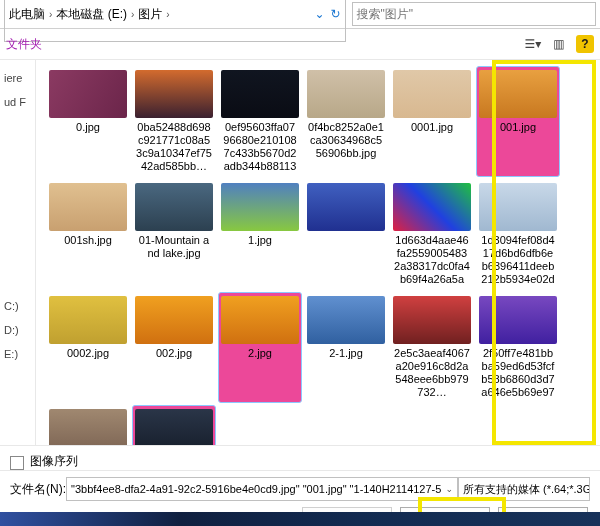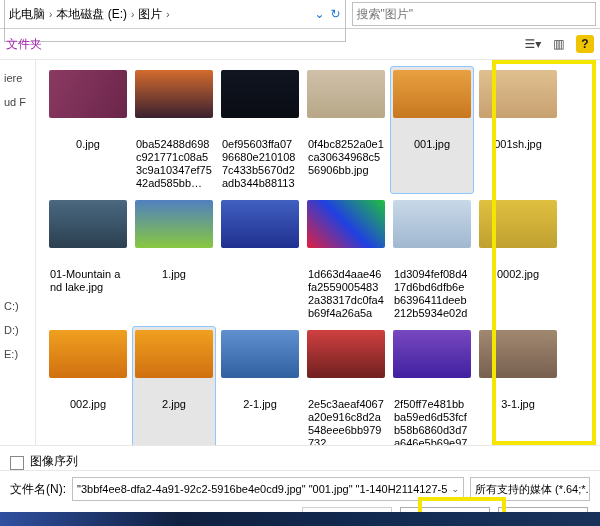--- a/index.html
+++ b/index.html
@@ -14,27 +14,27 @@
   .toolbar .right{margin-left:auto;display:flex;align-items:center;gap:8px}
   .toolbar .iconbtn{width:18px;height:18px;display:flex;align-items:center;justify-content:center;color:#444}
   .toolbar .help{width:18px;height:18px;border-radius:3px;background:#f0c400;color:#1a1a1a;display:flex;align-items:center;justify-content:center;font-weight:bold}
   .body{display:flex;height:385px}
   .sidebar{width:36px;border-right:1px solid #e8e8e8;padding:6px 2px;box-sizing:border-box}
   .sbitem{font-size:11px;color:#444;padding:6px 2px;white-space:nowrap;overflow:hidden}
   .files{flex:1;overflow:auto;padding:6px 2px 6px 10px;position:relative}
   .grid{display:flex;flex-wrap:wrap;gap:2px 2px;align-content:flex-start}
   .thumb{width:84px;display:flex;flex-direction:column;align-items:center;padding:3px;box-sizing:border-box;border:1px solid transparent;border-radius:3px}
   .thumb .pic{width:78px;height:48px;border-radius:2px}
-  .thumb .cap{font-size:11px;line-height:13px;word-break:break-all;margin-top:20px;max-height:52px;overflow:hidden}
-  .thumb.sel{background:#e5e5e5;border-color:#8cc8ff}
+  .thumb .cap{text-align:center;font-size:11px;line-height:13px;word-break:break-all;margin-top:3px;max-height:52px;overflow:hidden}
+  .thumb.sel{background:#ec4899;border-color:#8cc8ff}
   .selcol{position:absolute;top:0;right:4px;width:96px;bottom:0;border:4px solid #f4e600;pointer-events:none}
   .seqrow{height:24px;display:flex;align-items:flex-end;padding:0 10px;border-top:1px solid #e8e8e8}
   .chk{width:12px;height:12px;border:1px solid #888;margin-right:6px}
   .bottom{padding:6px 10px;display:flex;flex-direction:column;gap:6px;border-top:1px solid #e8e8e8}
-  .fnrow{display:flex;align-items:center;gap:6px;position:relative}
+  .fnrow{display:flex;align-items:center;position:relative}
   .fnlabel{white-space:nowrap}
   .combo{height:22px;border:1px solid #c0c0c0;display:flex;align-items:center;padding:0 4px;font-size:11px}
   .combo .dd{margin-left:4px;color:#555;font-size:9px}
   .filter{width:130px;overflow:hidden;white-space:nowrap}
   .btnrow{display:flex;justify-content:flex-end;gap:8px;padding-right:2px}
   .btn{height:24px;min-width:72px;border:1px solid #adadad;background:#fdfdfd;display:flex;align-items:center;justify-content:center;font-size:12px;padding:0 8px}
   .btn.import{border-color:#d0d0d0;color:#999}
   .openhl{position:absolute;border:4px solid #f4e600;pointer-events:none}
   .bottomstrip{position:absolute;left:0;right:0;bottom:0;height:14px;background:linear-gradient(90deg,#3050a0 0%,#102040 30%,#122a50 60%,#18325a 100%)}
   
@@ -112,20 +112,24 @@
             <div class="cap">0ba52488d698c921771c08a53c9a10347ef7542ad585bb…</div>
           </div>
           <div class="thumb">
             <div class="pic g2"></div>
             <div class="cap">0ef95603ffa0796680e2101087c433b5670d2adb344b88113173a…</div>
           </div>
           <div class="thumb">
             <div class="pic g3"></div>
             <div class="cap">0f4bc8252a0e1ca30634968c556906bb.jpg</div>
           </div>
+          <div class="thumb">
+            <div class="pic g4"></div>
+            <div class="cap">0001.jpg</div>
+          </div>
           <div class="thumb sel">
             <div class="pic g5"></div>
             <div class="cap">001.jpg</div>
           </div>
           <div class="thumb">
             <div class="pic g6"></div>
             <div class="cap">001sh.jpg</div>
           </div>
           <div class="thumb">
             <div class="pic g7"></div>

